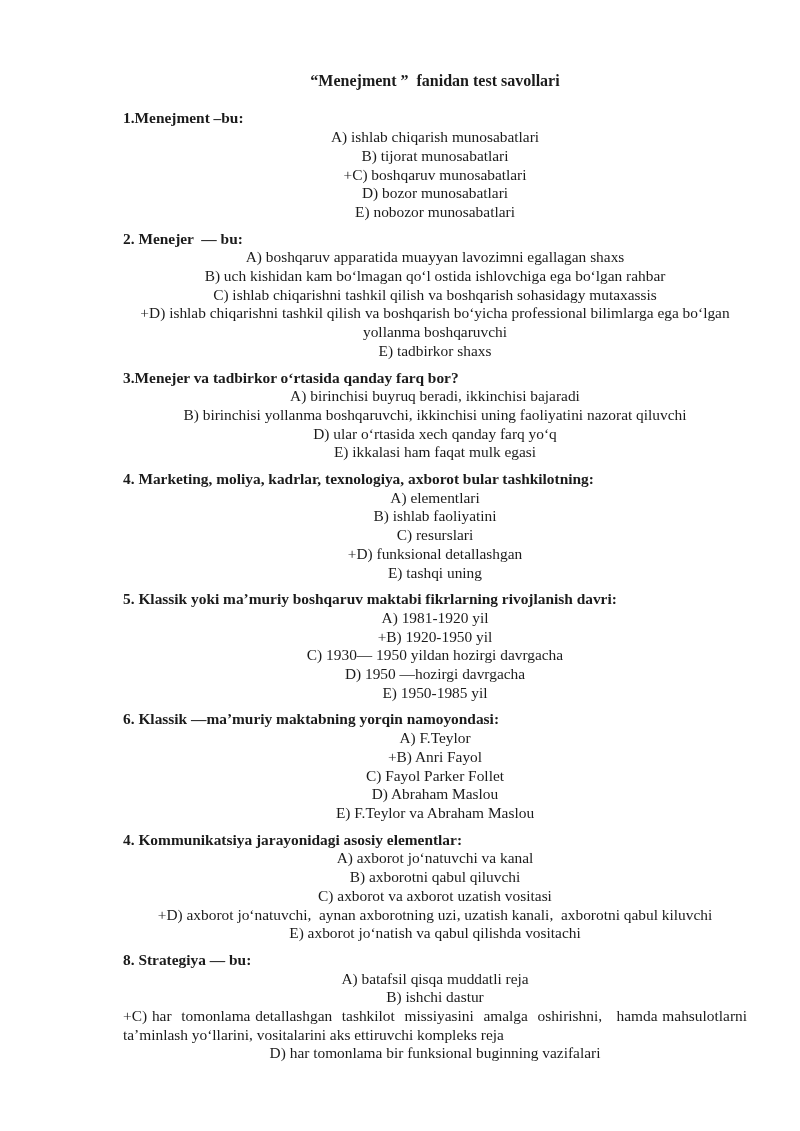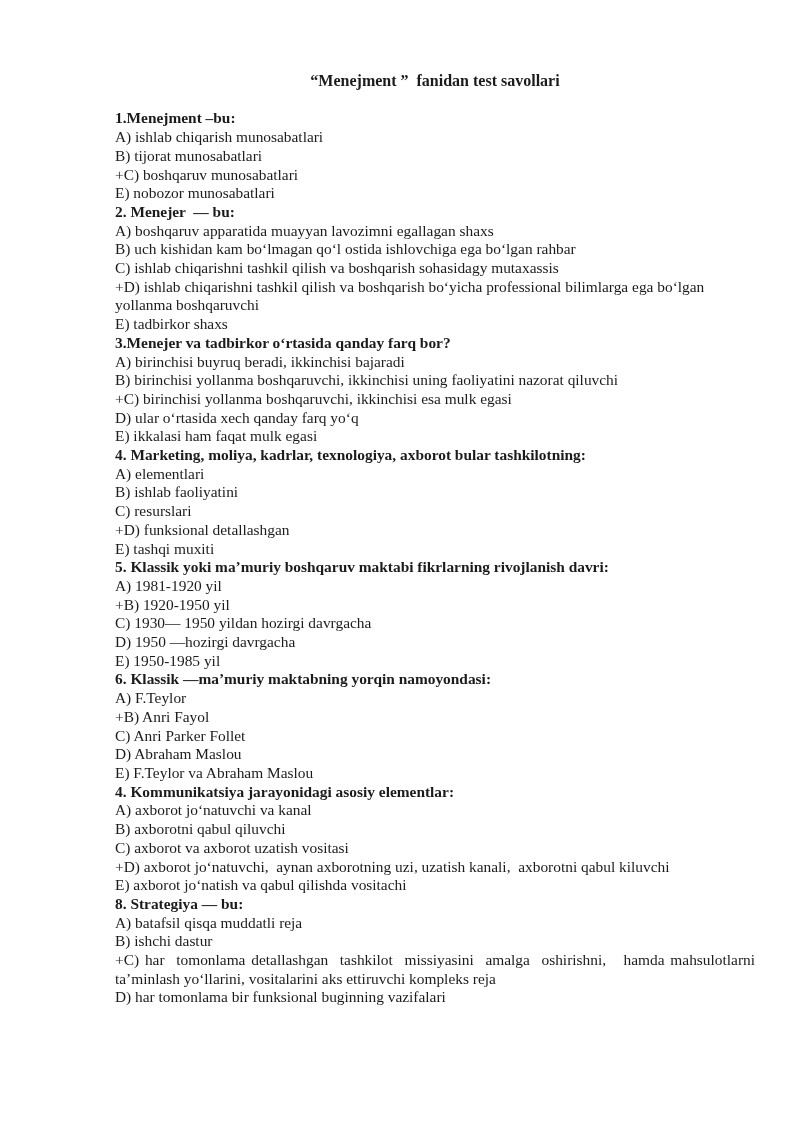--- a/index.html
+++ b/index.html
@@ -19,88 +19,89 @@
     line-height: 18.7px;
     color: #1b1b1b;
     overflow: hidden;
   }
   .doc-title {
     margin: 0 0 18.7px 0;
     text-align: center;
     font-weight: bold;
     font-size: 16px;
   }
-  .question { margin: 0; }
+  .question { margin: 8px; }
   .q-title {
     margin: 0;
     font-weight: bold;
   }
   .option {
     margin: 0;
+    text-align: center;
   }
   .option.justify {
     text-align: justify;
   }
 </style>
 </head>
 <body>
 
 <div class="page">
 
   <p class="doc-title">“Menejment ”&nbsp; fanidan test savollari</p>
 
   <section class="question">
     <p class="q-title">1.Menejment –bu:</p>
     <p class="option">A) ishlab chiqarish munosabatlari</p>
     <p class="option">B) tijorat munosabatlari</p>
     <p class="option">+C) boshqaruv munosabatlari</p>
+    <p class="option">D) bozor munosabatlari</p>
     <p class="option">E) nobozor munosabatlari</p>
   </section>
 
   <section class="question">
     <p class="q-title">2. Menejer &nbsp;— bu:</p>
     <p class="option">A) boshqaruv apparatida muayyan lavozimni egallagan shaxs</p>
     <p class="option">B) uch kishidan kam bo‘lmagan qo‘l ostida ishlovchiga ega bo‘lgan rahbar</p>
     <p class="option">C) ishlab chiqarishni tashkil qilish va boshqarish sohasidagy mutaxassis</p>
     <p class="option">+D) ishlab chiqarishni tashkil qilish va boshqarish bo‘yicha professional bilimlarga ega bo‘lgan yollanma boshqaruvchi</p>
     <p class="option">E) tadbirkor shaxs</p>
   </section>
 
   <section class="question">
     <p class="q-title">3.Menejer va tadbirkor o‘rtasida qanday farq bor?</p>
     <p class="option">A) birinchisi buyruq beradi, ikkinchisi bajaradi</p>
     <p class="option">B) birinchisi yollanma boshqaruvchi, ikkinchisi uning faoliyatini nazorat qiluvchi</p>
-    <p class="option">+C) birinchisi yollanma boshqaruvchi, ikkinchisi esa mulk egasi</p>
     <p class="option">D) ular o‘rtasida xech qanday farq yo‘q</p>
     <p class="option">E) ikkalasi ham faqat mulk egasi</p>
   </section>
 
   <section class="question">
     <p class="q-title">4. Marketing, moliya, kadrlar, texnologiya, axborot bular tashkilotning:</p>
     <p class="option">A) elementlari</p>
     <p class="option">B) ishlab faoliyatini</p>
     <p class="option">C) resurslari</p>
     <p class="option">+D) funksional detallashgan</p>
-    <p class="option">E) tashqi muxiti</p>
+    <p class="option">E) tashqi uning</p>
   </section>
 
   <section class="question">
     <p class="q-title">5. Klassik yoki ma’muriy boshqaruv maktabi fikrlarning rivojlanish davri:</p>
     <p class="option">A) 1981-1920 yil</p>
     <p class="option">+B) 1920-1950 yil</p>
     <p class="option">C) 1930— 1950 yildan hozirgi davrgacha</p>
     <p class="option">D) 1950 —hozirgi davrgacha</p>
     <p class="option">E) 1950-1985 yil</p>
   </section>
 
   <section class="question">
     <p class="q-title">6. Klassik —ma’muriy maktabning yorqin namoyondasi:</p>
     <p class="option">A) F.Teylor</p>
     <p class="option">+B) Anri Fayol</p>
-    <p class="option">C) Anri Parker Follet</p>
+    <p class="option">C) Fayol Parker Follet</p>
     <p class="option">D) Abraham Maslou</p>
     <p class="option">E) F.Teylor va Abraham Maslou</p>
   </section>
 
   <section class="question">
     <p class="q-title">4. Kommunikatsiya jarayonidagi asosiy elementlar:</p>
     <p class="option">A) axborot jo‘natuvchi va kanal</p>
     <p class="option">B) axborotni qabul qiluvchi</p>
     <p class="option">C) axborot va axborot uzatish vositasi</p>
     <p class="option">+D) axborot jo‘natuvchi,&nbsp; aynan axborotning uzi, uzatish kanali,&nbsp; axborotni qabul kiluvchi</p>

